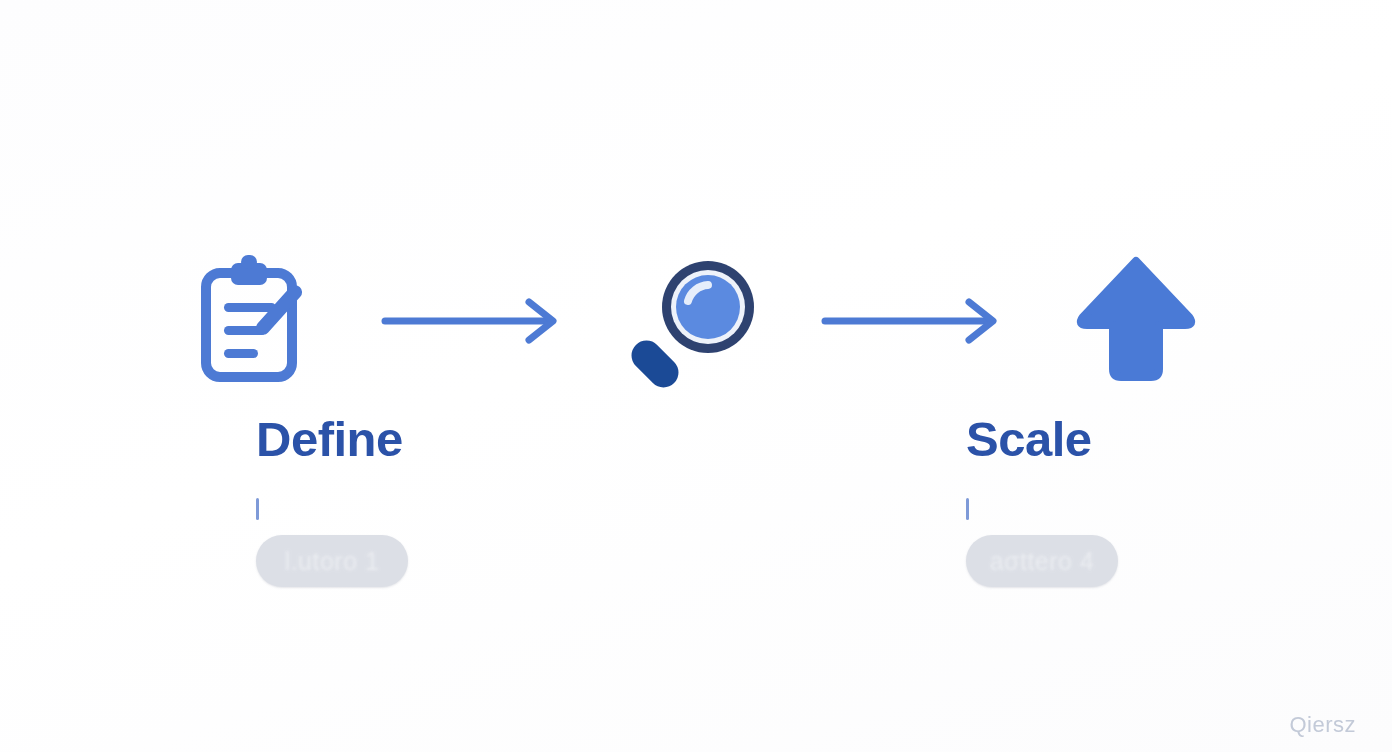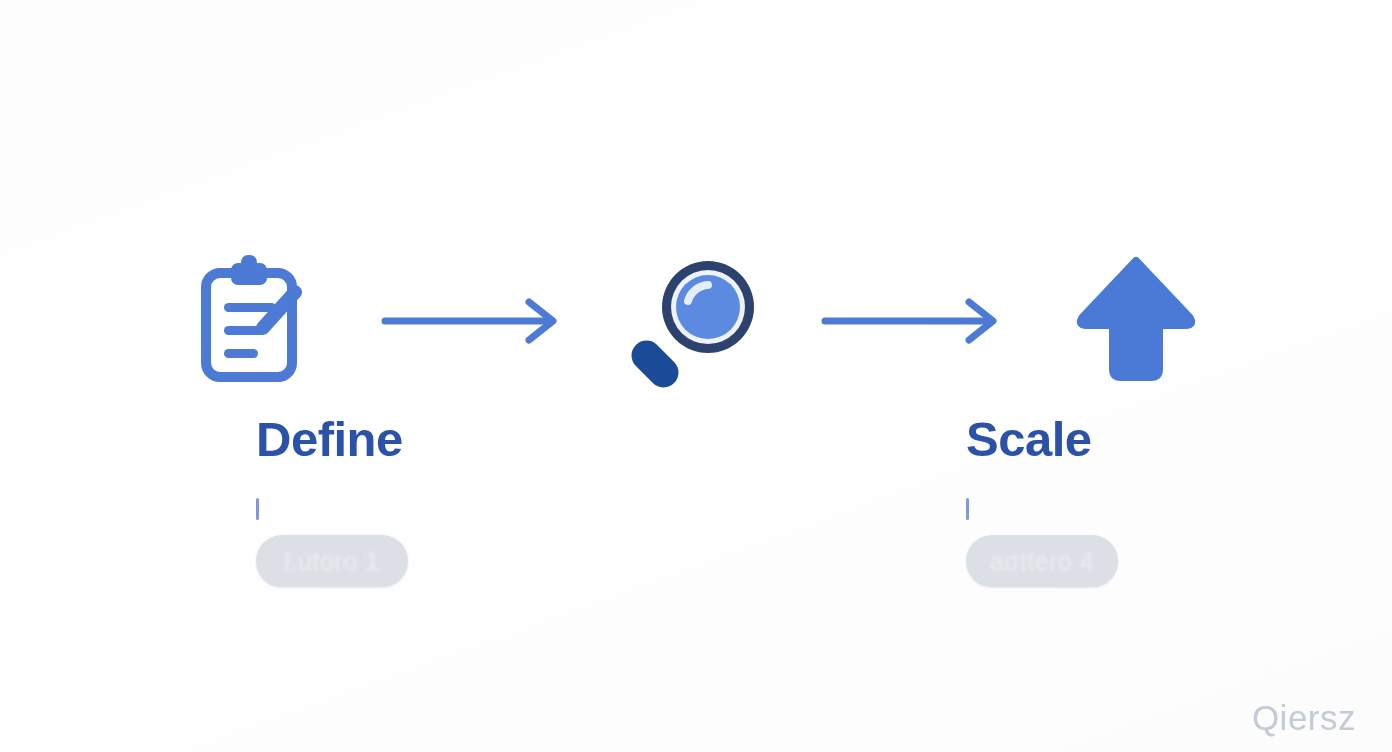--- a/index.html
+++ b/index.html
@@ -116,21 +116,21 @@
     filter: blur(1.6px);
     opacity: 0.95;
     user-select: none;
   }
 
   
   .watermark {
     position: absolute;
     right: 36px;
     bottom: 14px;
-    font-size: 35px;
+    font-size: 22px;
     color: #c3cad8;
     letter-spacing: 0.5px;
     font-weight: normal;
     user-select: none;
   }
 </style>
 </head>
 <body>
 
 <div id="canvas">

